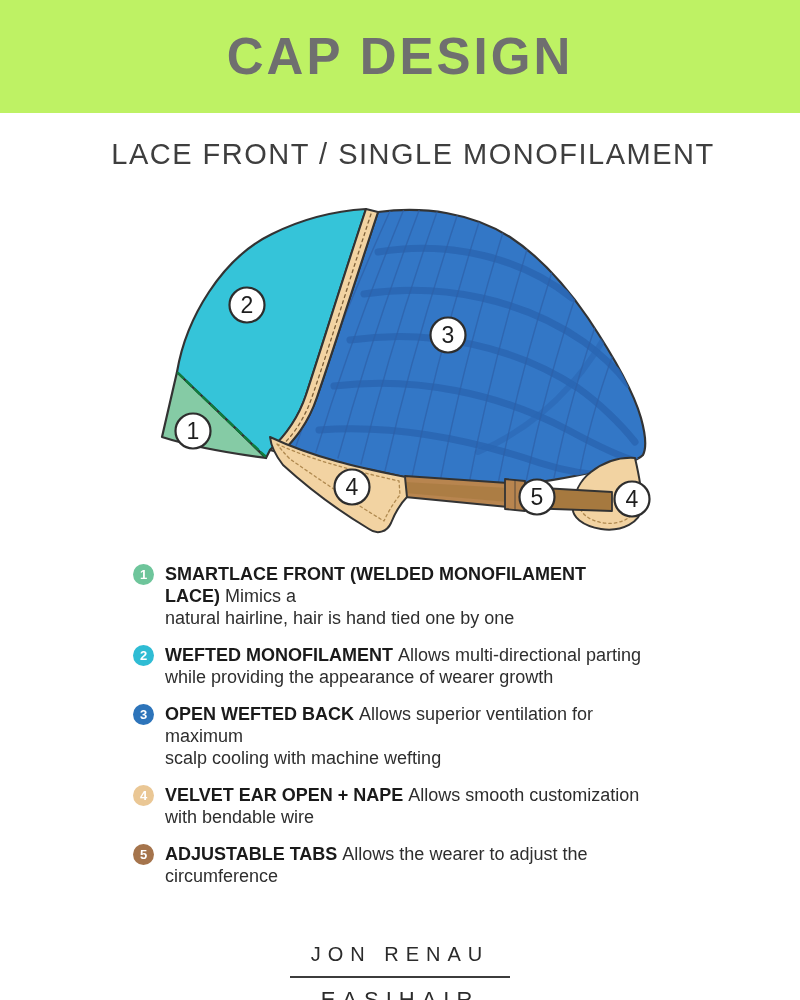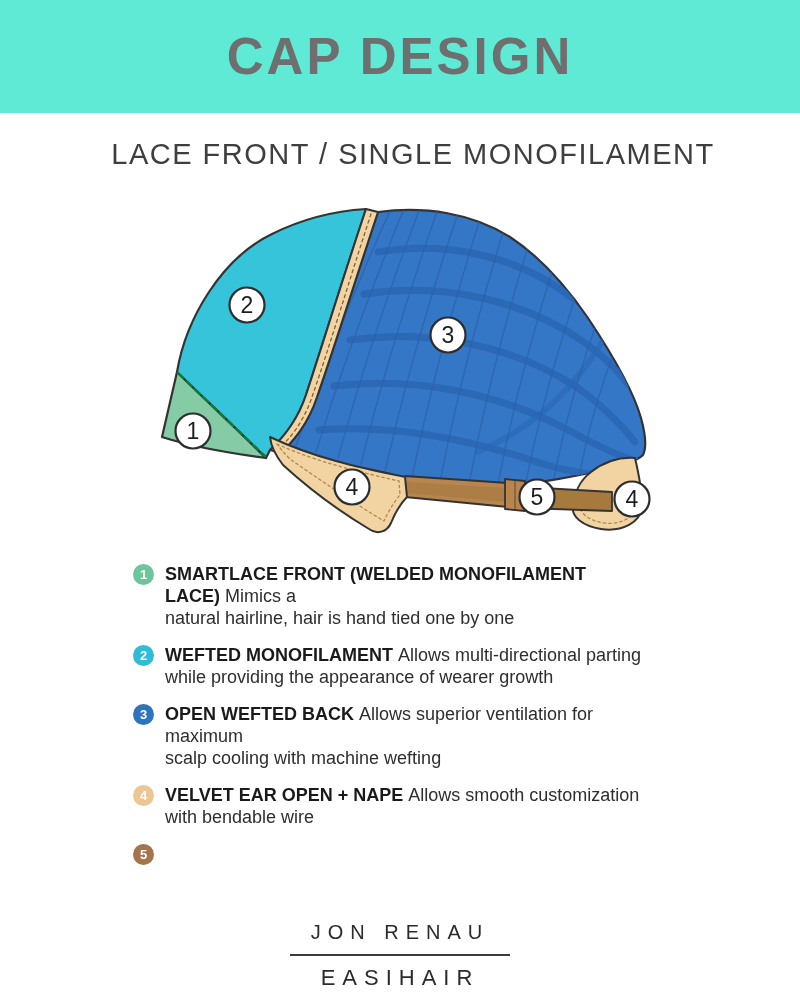--- a/index.html
+++ b/index.html
@@ -2,21 +2,21 @@
 <html><head>
 <meta charset="utf-8">
 <style>
   html,body{margin:0;padding:0;}
   body{
     width:800px;height:1000px;background:#ffffff;overflow:hidden;
     font-family:"Liberation Sans", sans-serif;
     -webkit-font-smoothing:antialiased;
   }
   .header-band{
-    width:800px;height:113px;background:#5eead4;
+    width:800px;height:113px;background:#bef264;
     display:flex;align-items:center;justify-content:center;
   }
   .header-title{
     font-size:51px;font-weight:bold;color:#6f6f6f;letter-spacing:3px;
   }
   .subtitle{
     margin-top:24px;text-align:center;font-size:29px;color:#3e3e3e;
     letter-spacing:1.5px;line-height:34px;font-weight:400;padding-left:26px;
   }
   .cap-wrap{margin-top:19px;margin-left:120px;width:560px;height:360px;}
@@ -154,20 +154,21 @@
     <p class="lg-text"><span class="lg-title">OPEN WEFTED BACK</span><span class="lg-desc">Allows superior ventilation for maximum
 scalp cooling  with machine wefting</span></p>
   </div>
   <div class="lg-item">
     <span class="bullet" style="background: rgb(234, 199, 149);"><span>4</span></span>
     <p class="lg-text"><span class="lg-title">VELVET EAR OPEN + NAPE</span><span class="lg-desc">Allows smooth customization
 with bendable wire</span></p>
   </div>
   <div class="lg-item">
     <span class="bullet" style="background: rgb(165, 116, 76);"><span>5</span></span>
+    <p class="lg-text"><span class="lg-title">ADJUSTABLE TABS</span><span class="lg-desc">Allows the wearer to adjust the circumference</span></p>
   </div>
 </div>
 
 <div class="footer">
   <div class="brand1">JON RENAU</div>
   <div class="brand-rule"></div>
   <div class="brand2">EASIHAIR</div>
 </div>
 
 </body></html>

